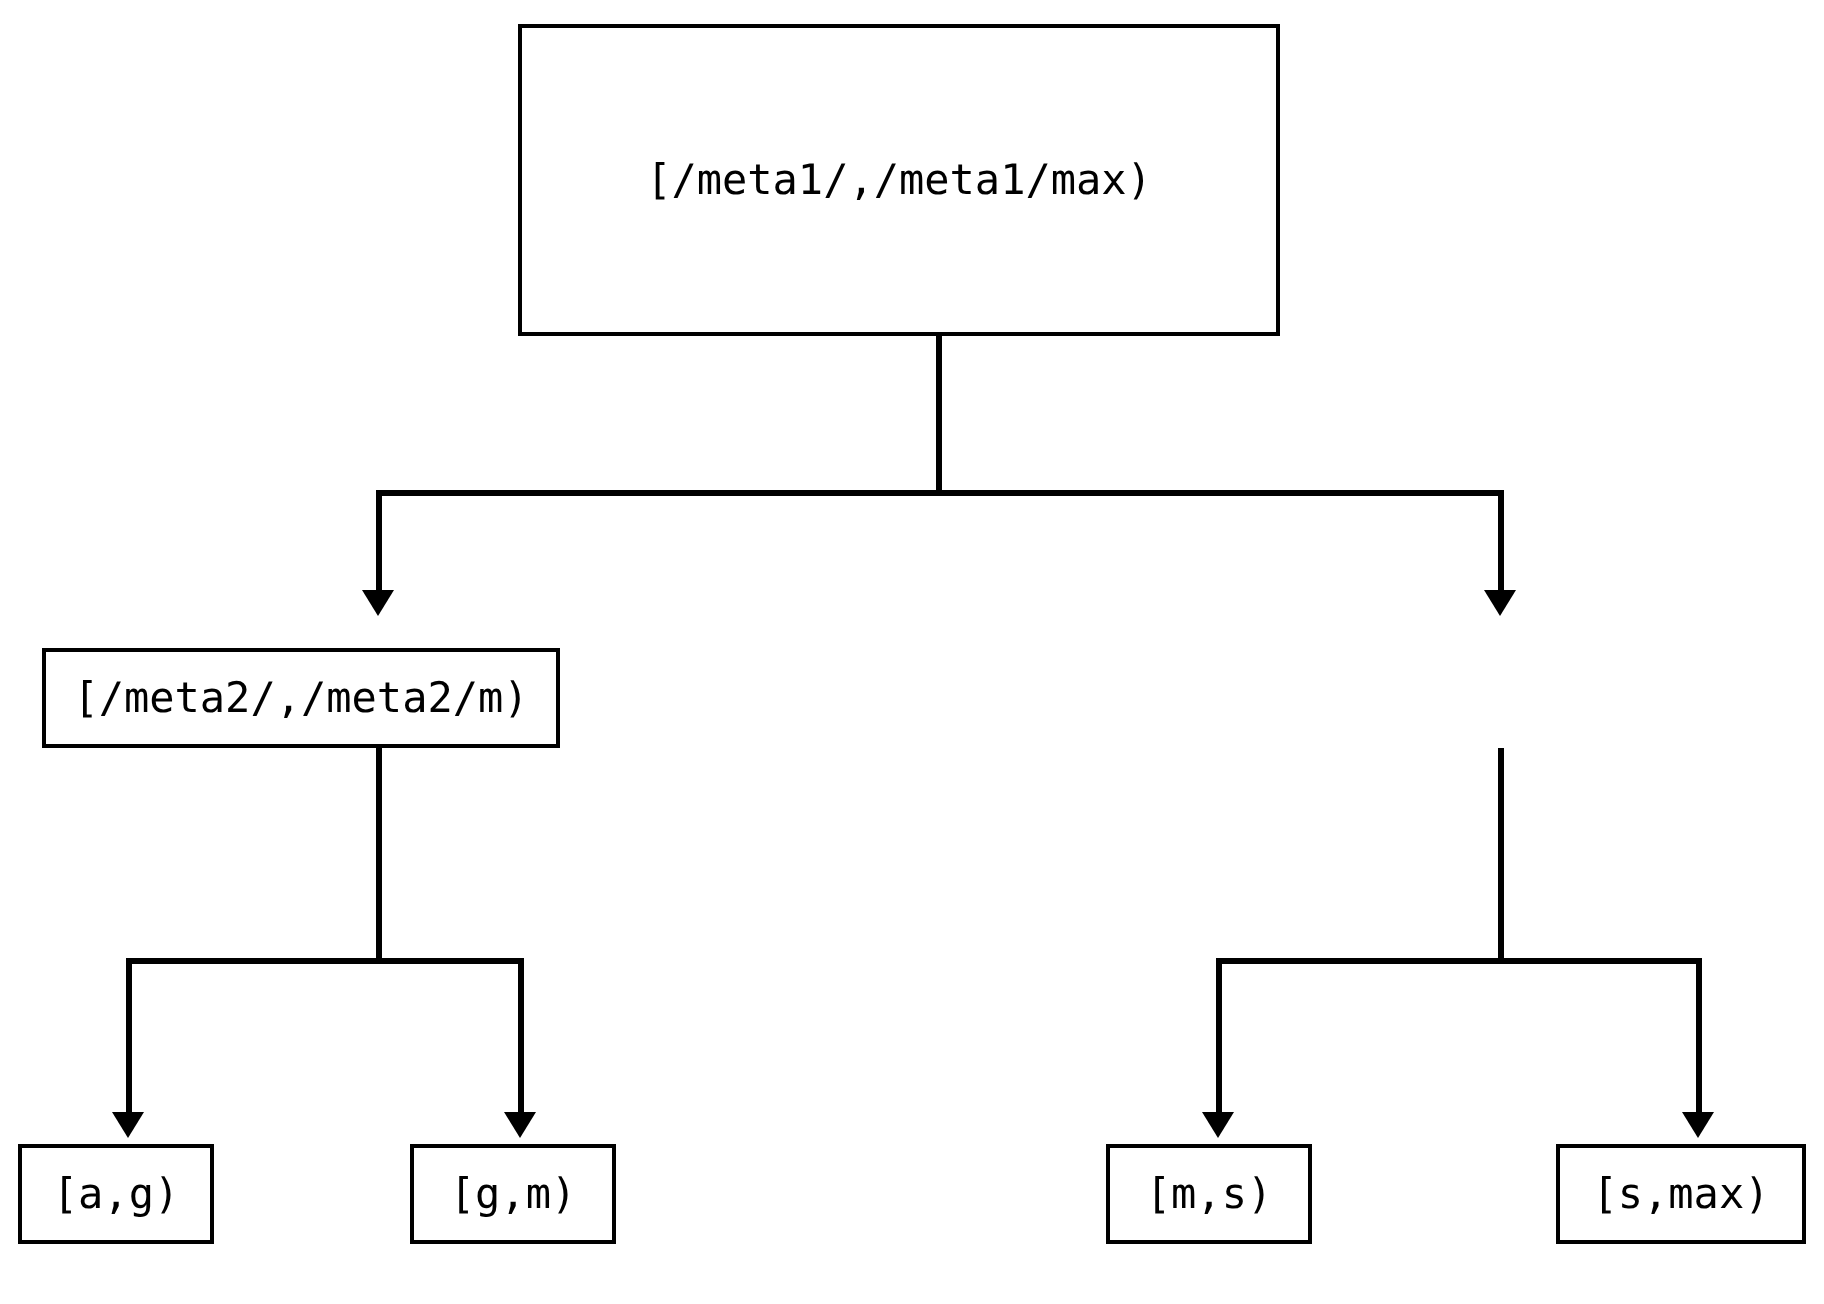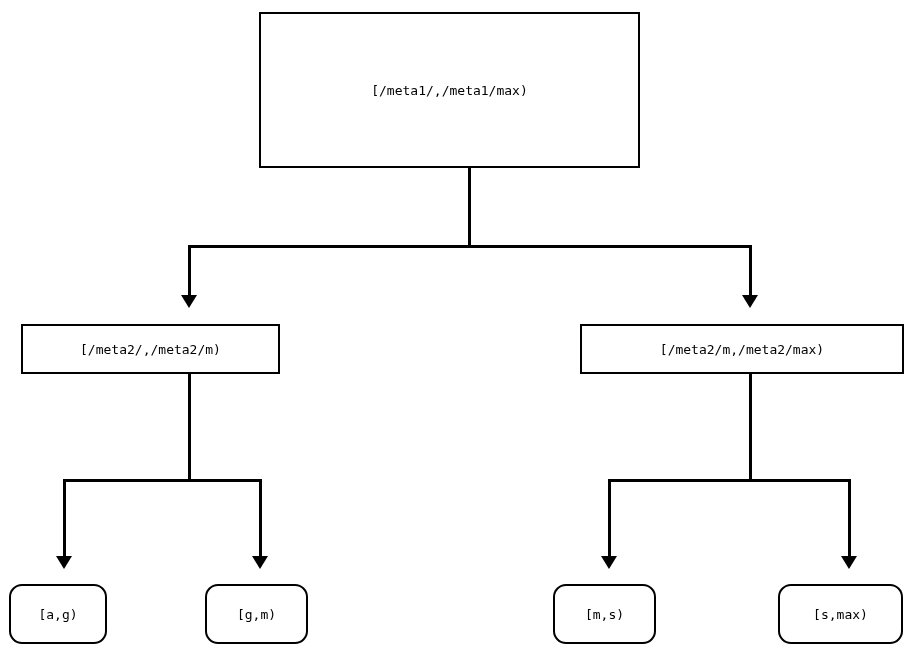--- a/index.html
+++ b/index.html
@@ -22,21 +22,21 @@
     position: absolute;
     box-sizing: border-box;
     border: 2px solid #000000;
     background: #ffffff;
     display: flex;
     align-items: center;
     justify-content: center;
   }
   .node-label {
     font-family: "DejaVu Sans Mono", "Liberation Mono", monospace;
-    font-size: 13px;
+    font-size: 21px;
     line-height: 1;
     color: #000000;
     white-space: pre;
     letter-spacing: 0px;
   }
   .node-root {
     left: 259px;
     top: 12px;
     width: 381px;
     height: 156px;
@@ -47,23 +47,22 @@
     width: 259px;
     height: 50px;
   }
   .node-mid-right {
     left: 580px;
     top: 324px;
     width: 324px;
     height: 50px;
   }
   .node-leaf {
-    top: 584px;
-    height: 60px;
-    border-radius: 13px;
+    top: 572px;
+    height: 50px;
   }
   .node-leaf-ag   { left: 9px;   width: 98px; }
   .node-leaf-gm   { left: 205px; width: 103px; }
   .node-leaf-ms   { left: 553px; width: 103px; }
   .node-leaf-smax { left: 778px; width: 125px; }
 
   .edge-v, .edge-h {
     position: absolute;
     background: #000000;
   }
@@ -115,23 +114,20 @@
   <div class="edge-v conn-root-stem"></div>
   <div class="edge-h conn-root-bar"></div>
   <div class="edge-v conn-root-drop-l"></div>
   <div class="edge-v conn-root-drop-r"></div>
   <div class="arrowhead arrow-root-l"></div>
   <div class="arrowhead arrow-root-r"></div>
 
   <div class="node-box node-mid-left">
     <span class="node-label">[/meta2/,/meta2/m)</span>
   </div>
-  <div class="node-box node-mid-right">
-    <span class="node-label">[/meta2/m,/meta2/max)</span>
-  </div>
 
   <div class="edge-v conn-l-stem"></div>
   <div class="edge-h conn-l-bar"></div>
   <div class="edge-v conn-l-drop-1"></div>
   <div class="edge-v conn-l-drop-2"></div>
   <div class="arrowhead arrow-leaf-1"></div>
   <div class="arrowhead arrow-leaf-2"></div>
 
   <div class="edge-v conn-r-stem"></div>
   <div class="edge-h conn-r-bar"></div>

